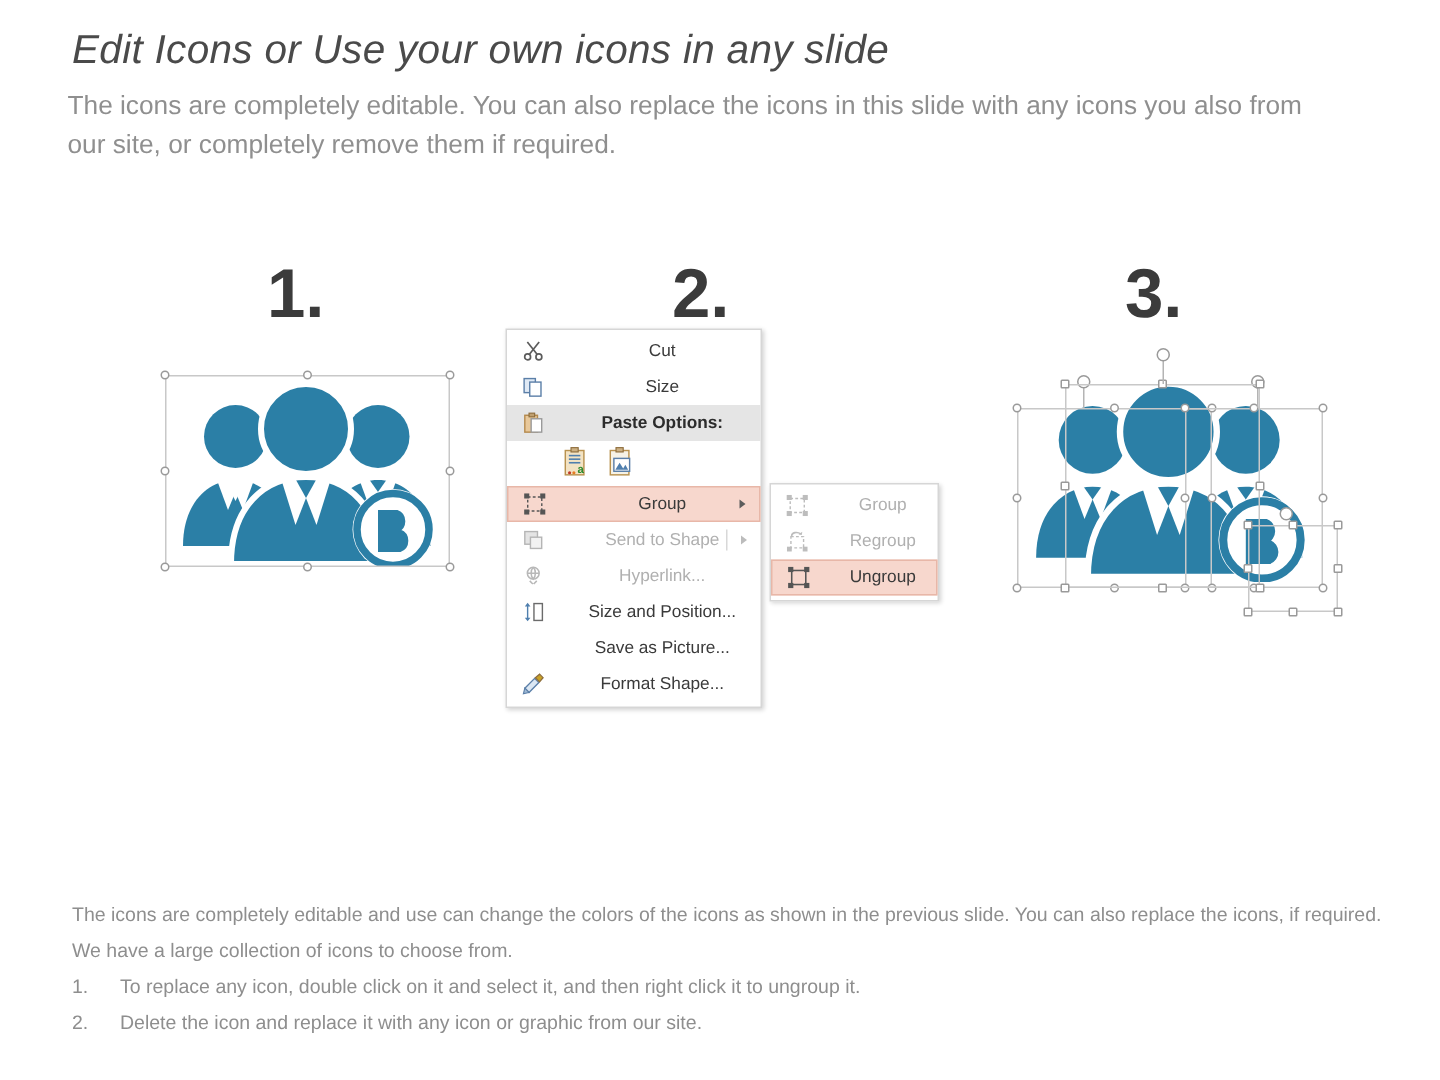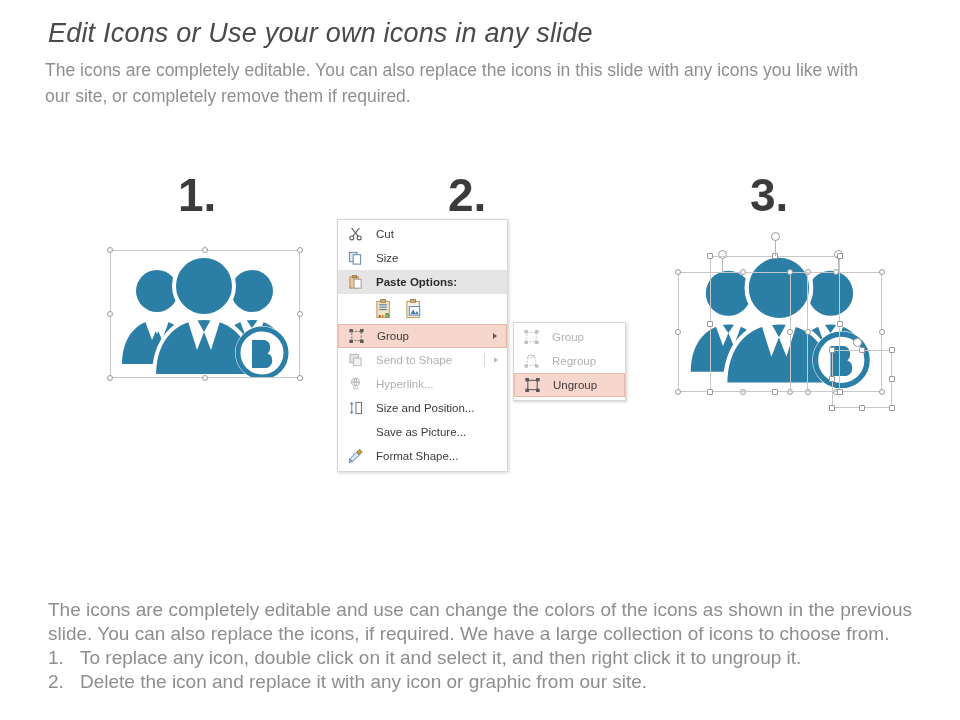--- a/index.html
+++ b/index.html
@@ -99,20 +99,21 @@
     padding: 2px 0 3px 0;
     box-sizing: border-box;
   }
   .menu-item {
     position: relative;
     height: 24px;
     display: flex;
     align-items: center;
     padding-left: 38px;
     white-space: nowrap;
+    justify-content: center;
   }
   .menu-item.header-row {
     font-weight: bold;
     background: #e5e5e5;
     color: #2c2c2c;
   }
   .menu-item.highlighted {
     background: #f7d7cd;
     border: 1px solid #e8b7a8;
     box-sizing: border-box;
@@ -170,35 +171,35 @@
     padding: 2px 0 3px 0;
     box-sizing: border-box;
   }
 
   
   #bottom-note {
     position: absolute;
     left: 48px;
     top: 598px;
     width: 890px;
-    font-size: 19px;
+    font-size: 13px;
     line-height: 24px;
     color: #8e8e8e;
   }
   .note-list-item {
     display: flex;
     gap: 4px;
   }
   .note-list-item .li-num { width: 28px; flex: 0 0 28px; }
 </style>
 </head>
 <body>
 
 <div id="slide-title">Edit Icons or Use your own icons in any slide</div>
-<div id="slide-subtitle">The icons are completely editable. You can also replace the icons in this slide with any icons you like with our site, or completely remove them if required.</div>
+<div id="slide-subtitle">The icons are completely editable. You can also replace the icons in this slide with any icons you also from our site, or completely remove them if required.</div>
 
 <div class="step-number" id="step-number-1">1.</div>
 <div class="step-number" id="step-number-2">2.</div>
 <div class="step-number" id="step-number-3">3.</div>
 
 <div>
   <svg class="people-icon" style="left:112px; top:250px;" width="186" height="128" viewBox="0 0 186 128">
     <g fill="#2B7FA6">
 
       <circle cx="45" cy="41" r="21"></circle>

